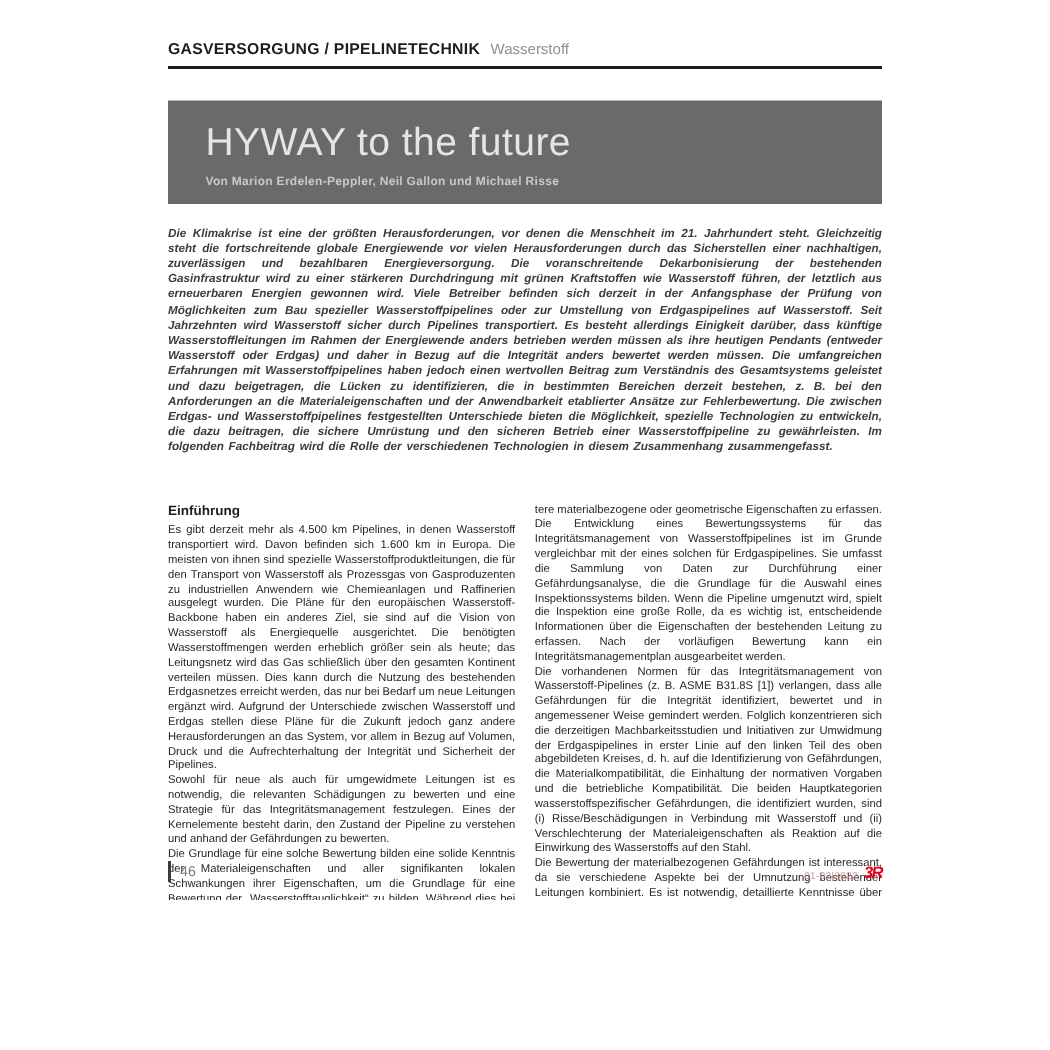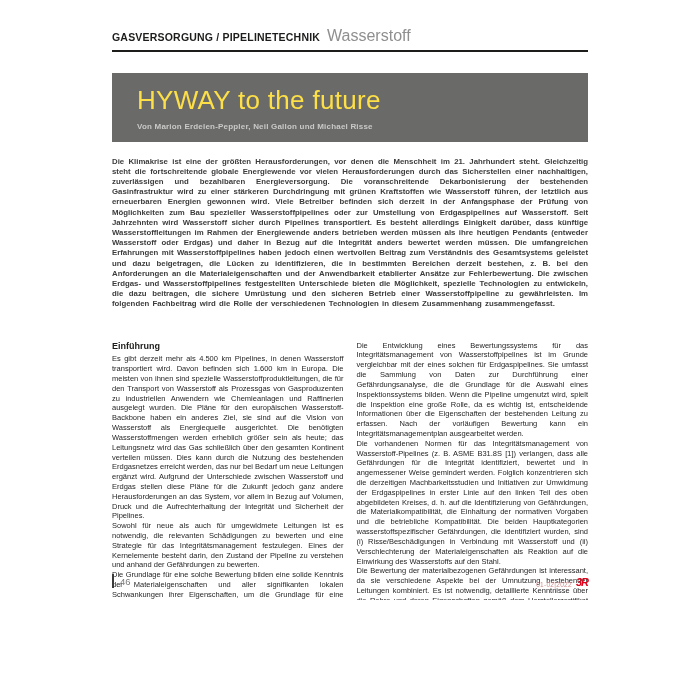--- a/index.html
+++ b/index.html
@@ -8,29 +8,29 @@
     font-family:"Liberation Sans", sans-serif;
     -webkit-font-smoothing:antialiased;
   }
   .page { position:relative; width:700px; height:600px; overflow:hidden; background:#fff;border-radius:23px; }
   .content { position:absolute; left:112px; top:0; width:476px; }
 
   
   .kicker { display:flex; align-items:baseline; gap:7px; padding-top:27px; padding-bottom:5px;
             border-bottom:2px solid #1d1d1b; }
   .kicker-section { font-weight:bold; font-size:10.5px; letter-spacing:.2px; color:#1d1d1b; }
-  .kicker-topic { font-size:16px; color:#8f8f8f; }
+  .kicker-topic { font-size:10px; color:#8f8f8f; }
 
   
   .title-block { margin-top:21px; background:var(--title-bg,#6a6a68); padding:13px 20px 11px 25px; }
-  .article-title { margin:0; color:#fde047; font-size:26px; font-weight:400; letter-spacing:.3px; line-height:1.1; }
+  .article-title { margin:0; color:#e5e5e5; font-size:26px; font-weight:400; letter-spacing:.3px; line-height:1.1; }
   .byline { margin-top:7px; color:#c9c9c9; font-size:8px; font-weight:bold; letter-spacing:.2px; }
 
   
-  .abstract { margin:15px 0 0 0; font-weight:600; font-size:7.8px;
+  .abstract { margin:15px 0 0 0; font-style:italic; font-weight:600; font-size:7.8px;
               line-height:1.31; text-align:justify; color:#3c3c3c; word-spacing:1px; }
 
   
   .columns { display:flex; gap:13px; margin-top:31px; }
   .col { flex:1; min-width:0; font-size:7.5px; line-height:1.31; text-align:justify; color:#262626; }
   .col p { margin:0; }
   .col-heading { font-size:9px; font-weight:bold; margin:0 0 2px 0; color:#1d1d1b; }
   .col-heading.spaced { margin-top:8px; }
 
   
@@ -64,20 +64,21 @@
     <div class="columns">
 
       <div class="col">
         <h2 class="col-heading">Einführung</h2>
         <p>Es gibt derzeit mehr als 4.500 km Pipelines, in denen Wasserstoff transportiert wird. Davon befinden sich 1.600 km in Europa. Die meisten von ihnen sind spezielle Wasserstoffproduktleitungen, die für den Transport von Wasserstoff als Prozessgas von Gasproduzenten zu industriellen Anwendern wie Chemieanlagen und Raffinerien ausgelegt wurden. Die Pläne für den europäischen Wasserstoff-Backbone haben ein anderes Ziel, sie sind auf die Vision von Wasserstoff als Energiequelle ausgerichtet. Die benötigten Wasserstoffmengen werden erheblich größer sein als heute; das Leitungsnetz wird das Gas schließlich über den gesamten Kontinent verteilen müssen. Dies kann durch die Nutzung des bestehenden Erdgasnetzes erreicht werden, das nur bei Bedarf um neue Leitungen ergänzt wird. Aufgrund der Unterschiede zwischen Wasserstoff und Erdgas stellen diese Pläne für die Zukunft jedoch ganz andere Herausforderungen an das System, vor allem in Bezug auf Volumen, Druck und die Aufrechterhaltung der Integrität und Sicherheit der Pipelines.</p>
         <p>Sowohl für neue als auch für umgewidmete Leitungen ist es notwendig, die relevanten Schädigungen zu bewerten und eine Strategie für das Integritätsmanagement festzulegen. Eines der Kernelemente besteht darin, den Zustand der Pipeline zu verstehen und anhand der Gefährdungen zu bewerten.</p>
         <p>Die Grundlage für eine solche Bewertung bilden eine solide Kenntnis der Materialeigenschaften und aller signifikanten lokalen Schwankungen ihrer Eigenschaften, um die Grundlage für eine Bewertung der „Wasserstofftauglichkeit“ zu bilden. Während dies bei neu gebauten Leitungen keine Herausforderung darstellt, können die verfügbaren Aufzeichnungen bei alten Leitungen unvollständig sein.  Darüber hinaus müssen bereits in den Leitungen bestehende Anomalien bekannt sein. Je nach der Historie der umzuwidmenden Leitung kann es sinnvoll sein, zusätzliche, potenziell relevante Daten wie wei-</p>
       </div>
 
       <div class="col">
+        <p>tere materialbezogene oder geometrische Eigenschaften zu erfassen.</p>
         <p>Die Entwicklung eines Bewertungssystems für das Integritätsmanagement von Wasserstoffpipelines ist im Grunde vergleichbar mit der eines solchen für Erdgaspipelines. Sie umfasst die Sammlung von Daten zur Durchführung einer Gefährdungsanalyse, die die Grundlage für die Auswahl eines Inspektionssystems bilden. Wenn die Pipeline umgenutzt wird, spielt die Inspektion eine große Rolle, da es wichtig ist, entscheidende Informationen über die Eigenschaften der bestehenden Leitung zu erfassen. Nach der vorläufigen Bewertung kann ein Integritätsmanagementplan ausgearbeitet werden.</p>
         <p>Die vorhandenen Normen für das Integritätsmanagement von Wasserstoff-Pipelines (z. B. ASME B31.8S [1]) verlangen, dass alle Gefährdungen für die Integrität identifiziert, bewertet und in angemessener Weise gemindert werden. Folglich konzentrieren sich die derzeitigen Machbarkeitsstudien und Initiativen zur Umwidmung der Erdgaspipelines in erster Linie auf den linken Teil des oben abgebildeten Kreises, d. h. auf die Identifizierung von Gefährdungen, die Materialkompatibilität, die Einhaltung der normativen Vorgaben und die betriebliche Kompatibilität. Die beiden Hauptkategorien wasserstoffspezifischer Gefährdungen, die identifiziert wurden, sind (i) Risse/Beschädigungen in Verbindung mit Wasserstoff und (ii) Verschlechterung der Materialeigenschaften als Reaktion auf die Einwirkung des Wasserstoffs auf den Stahl.</p>
         <p>Die Bewertung der materialbezogenen Gefährdungen ist interessant, da sie verschiedene Aspekte bei der Umnutzung bestehender Leitungen kombiniert. Es ist notwendig, detaillierte Kenntnisse über die Rohre und deren Eigenschaften gemäß dem Herstellerzertifikat zu haben. Je nach Alter der Rohrleitung sind diese Daten möglicherweise nicht ohne wei-</p>
       </div>
 
     </div>
   </div>
 
   <footer class="footer">
     <div class="page-num">

